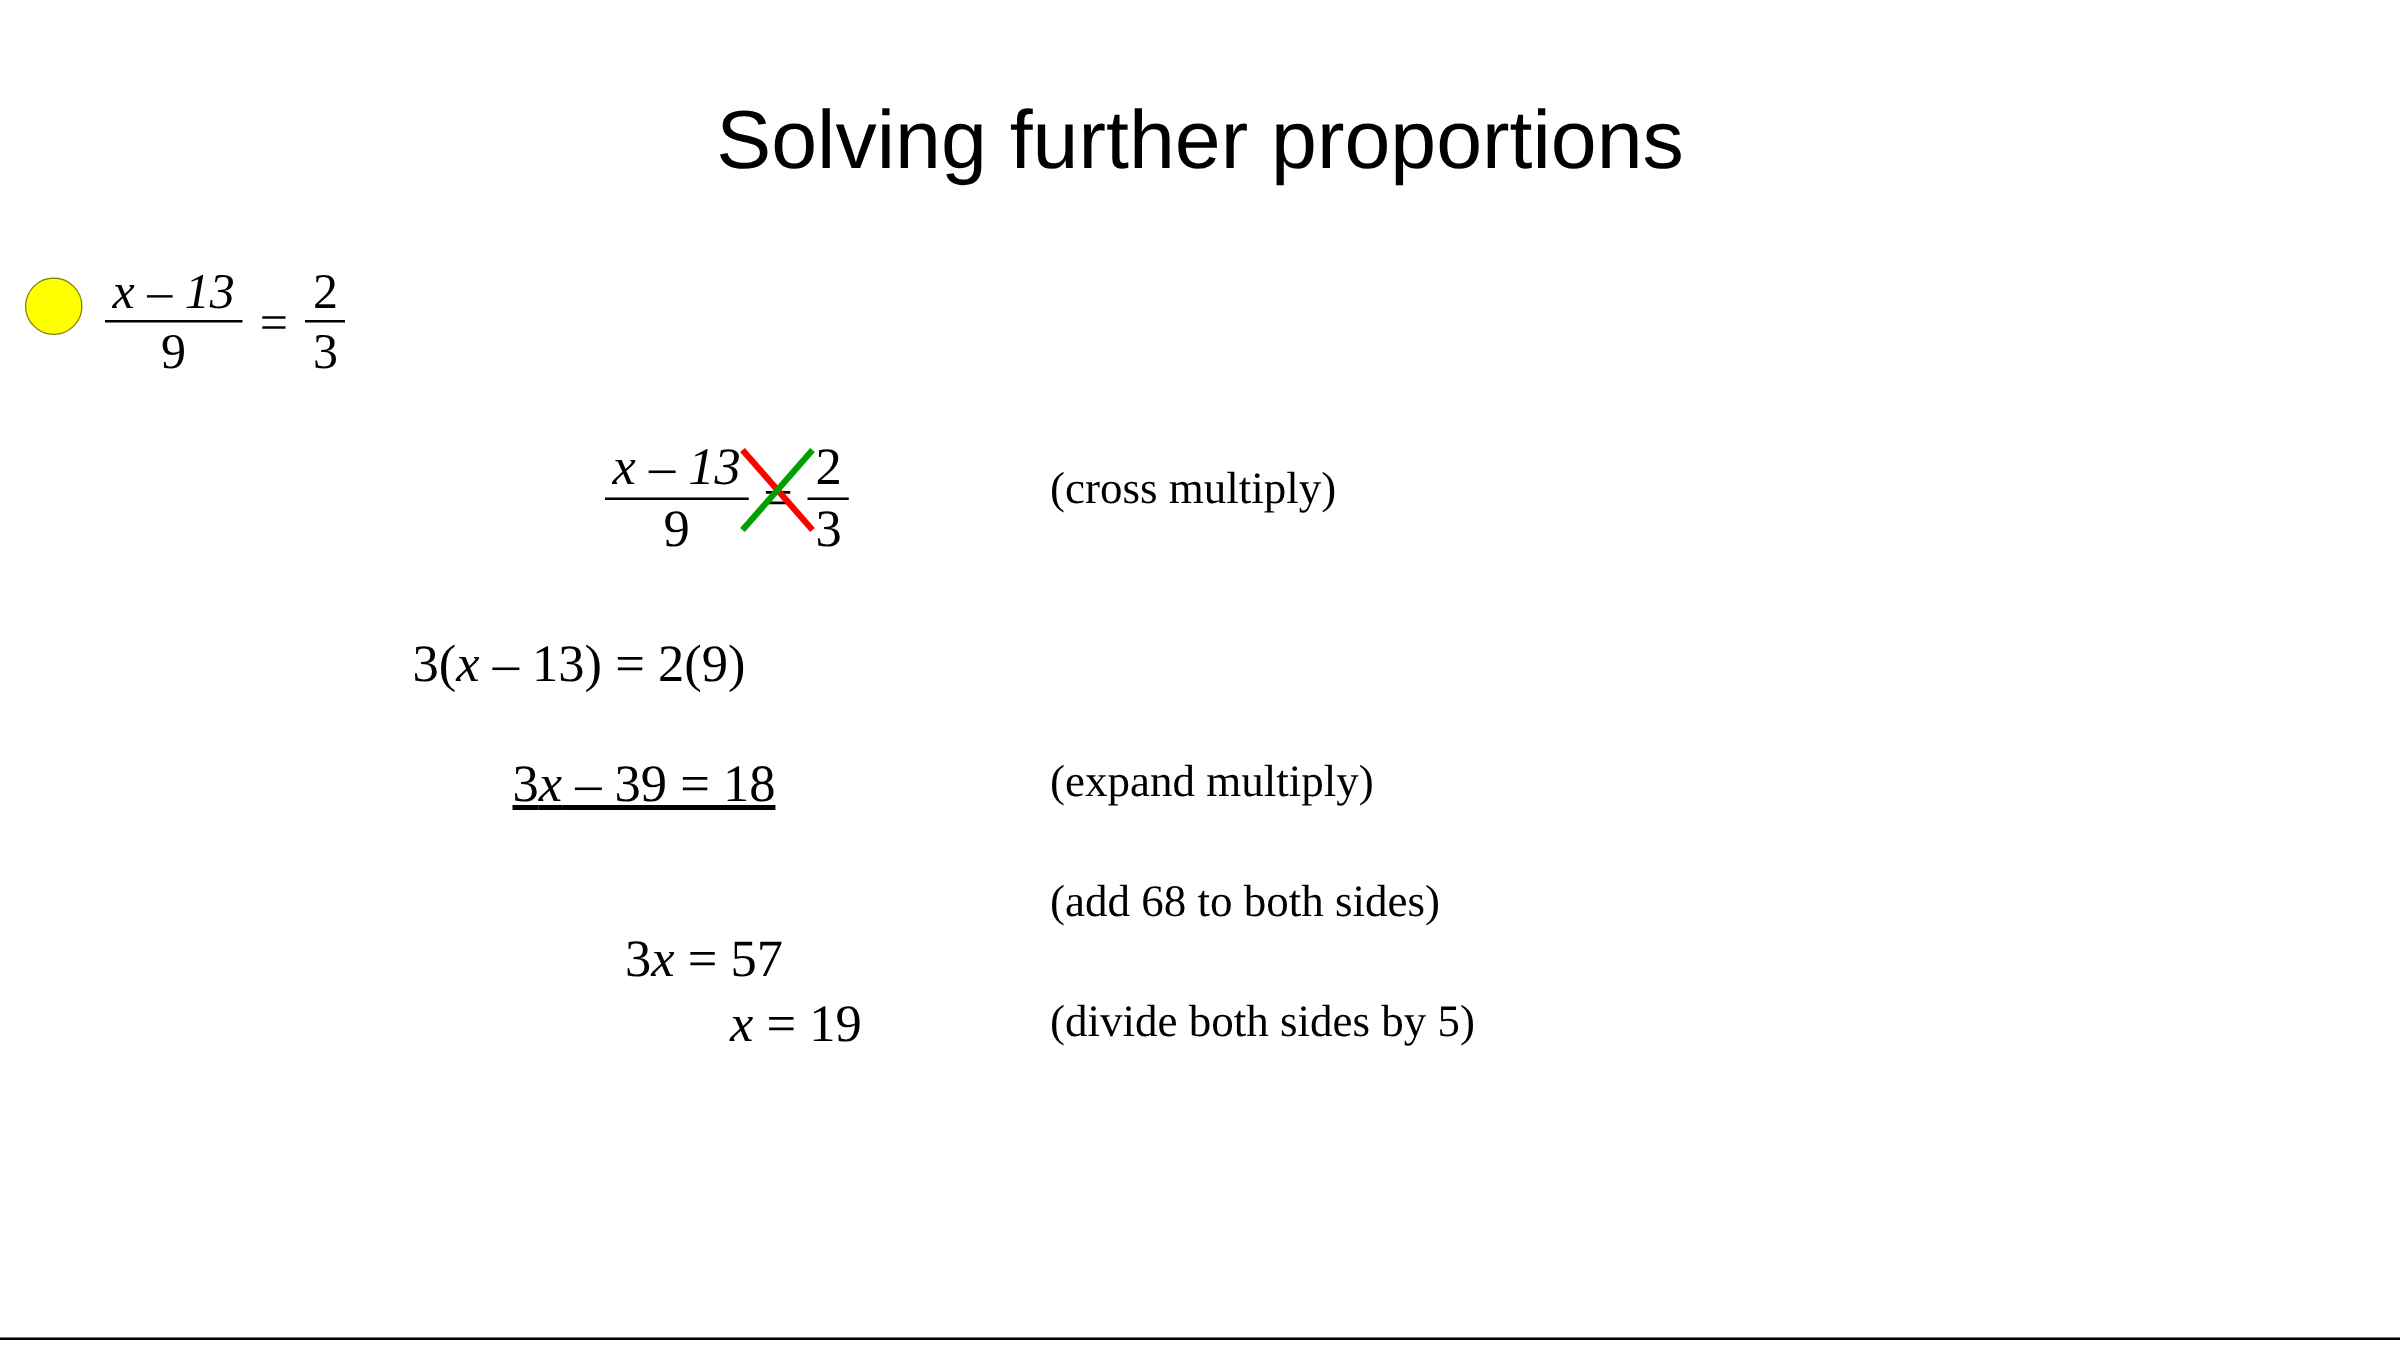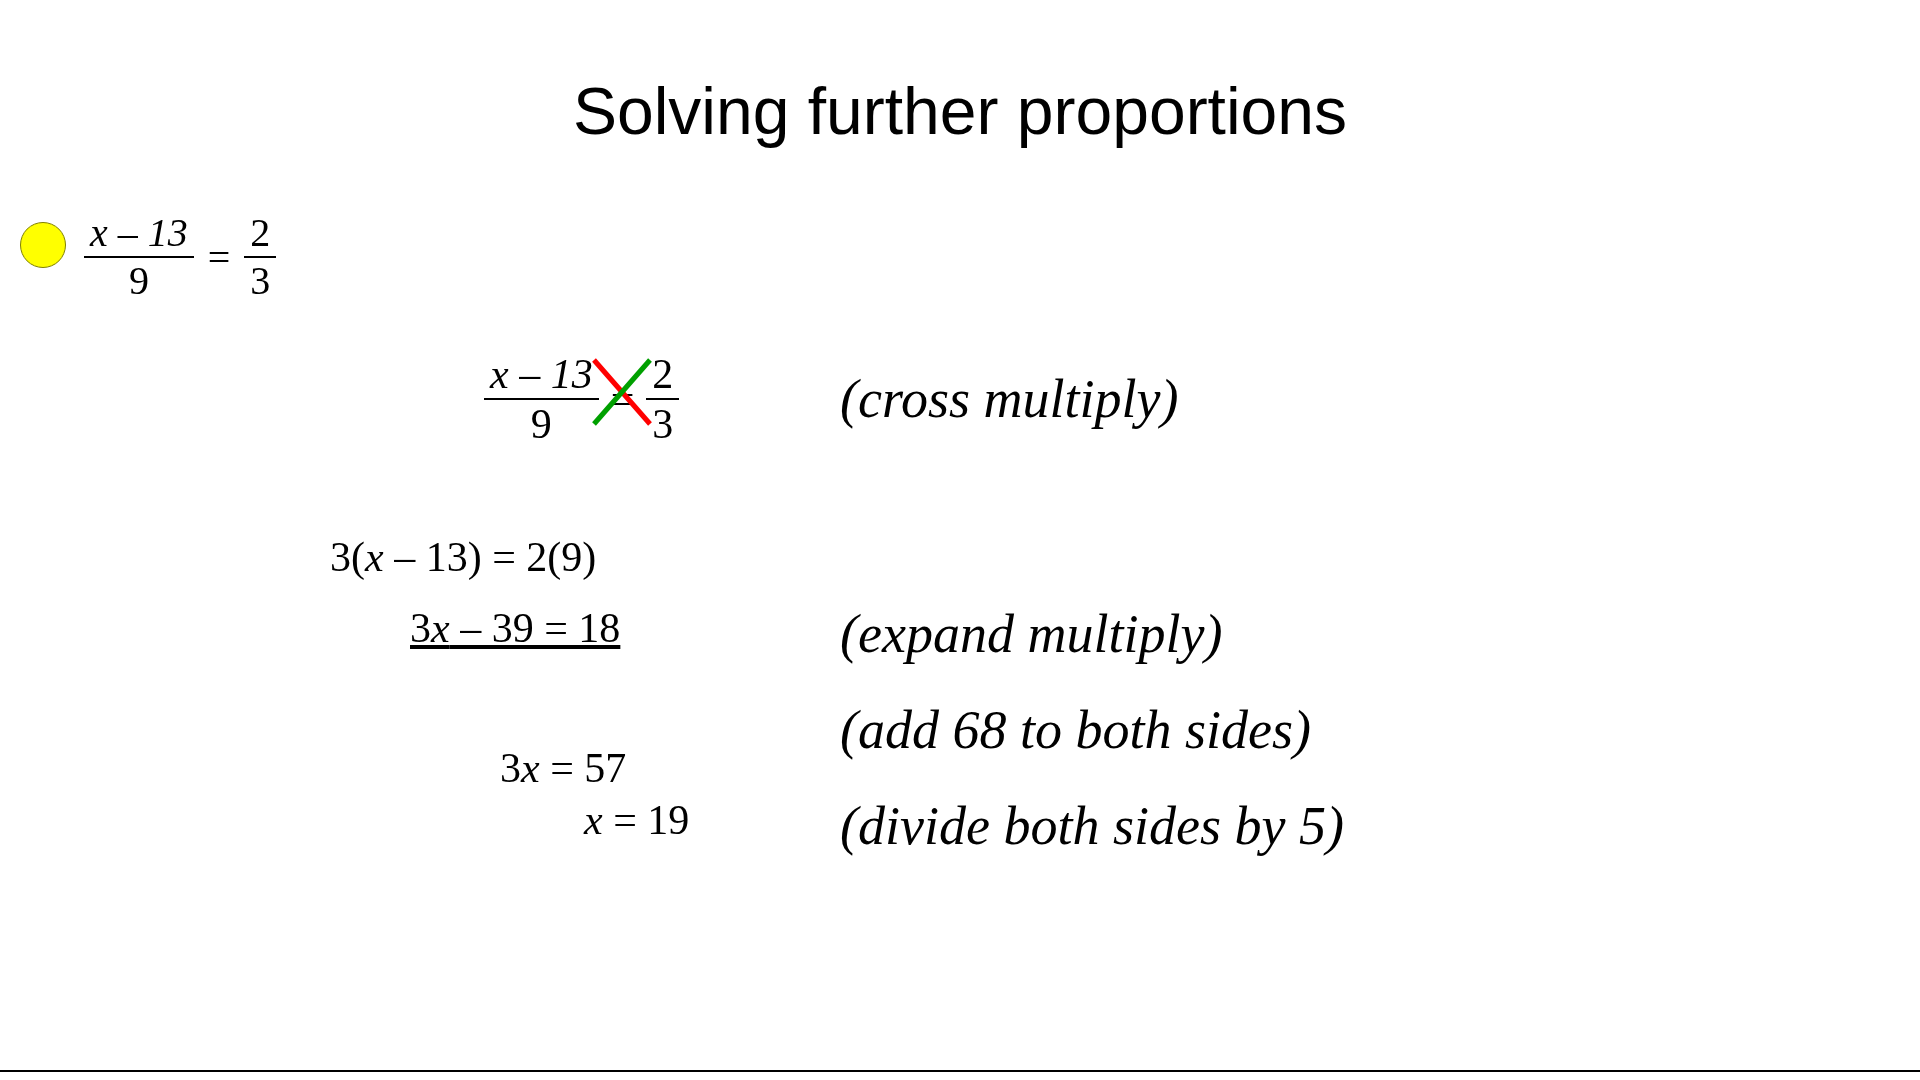--- a/index.html
+++ b/index.html
@@ -118,24 +118,23 @@
 
   
   .step {
     position: absolute;
     font-size: 42px;
     line-height: 1.0;
     white-space: nowrap;
   }
   .note {
     position: absolute;
-    font-size: 54px;
+    font-size: 36px;
     line-height: 1.0;
     white-space: nowrap;
-    font-style: italic;
   }
 
   
   .bottom-rule {
     position: absolute;
     left: 0;
     bottom: 8px;
     width: 1920px;
     height: 2px;
     background: #000000;
@@ -179,21 +178,21 @@
     </span>
   </span>
   <svg class="cross-svg" viewBox="0 0 260 100">
     <line x1="114" y1="8" x2="170" y2="72" stroke="#ff0000" stroke-width="5"></line>
     <line x1="170" y1="8" x2="114" y2="72" stroke="#00a000" stroke-width="5"></line>
   </svg>
 </div>
 
 <div class="note" style="top:372px; left:840px;">(cross multiply)</div>
 
-<div class="step" style="top:511px; left:330px;margin-top:25px;">3(<span class="italic">x</span> – 13) = 2(9)</div>
+<div class="step" style="top:511px; left:330px;">3(<span class="italic">x</span> – 13) = 2(9)</div>
 
 <div class="step" style="top:607px; left:410px;text-decoration:underline;">3<span class="italic">x</span> – 39 = 18</div>
 <div class="note" style="top:607px; left:840px;">(expand multiply)</div>
 
 <div class="step" style="top:703px; left:500px;margin-top:44px;">3<span class="italic">x</span> = 57</div>
 <div class="note" style="top:703px; left:840px;">(add 68 to both sides)</div>
 
 <div class="step" style="top:799px; left:584px;"><span class="italic">x</span> = 19</div>
 <div class="note" style="top:799px; left:840px;">(divide both sides by 5)</div>
 

